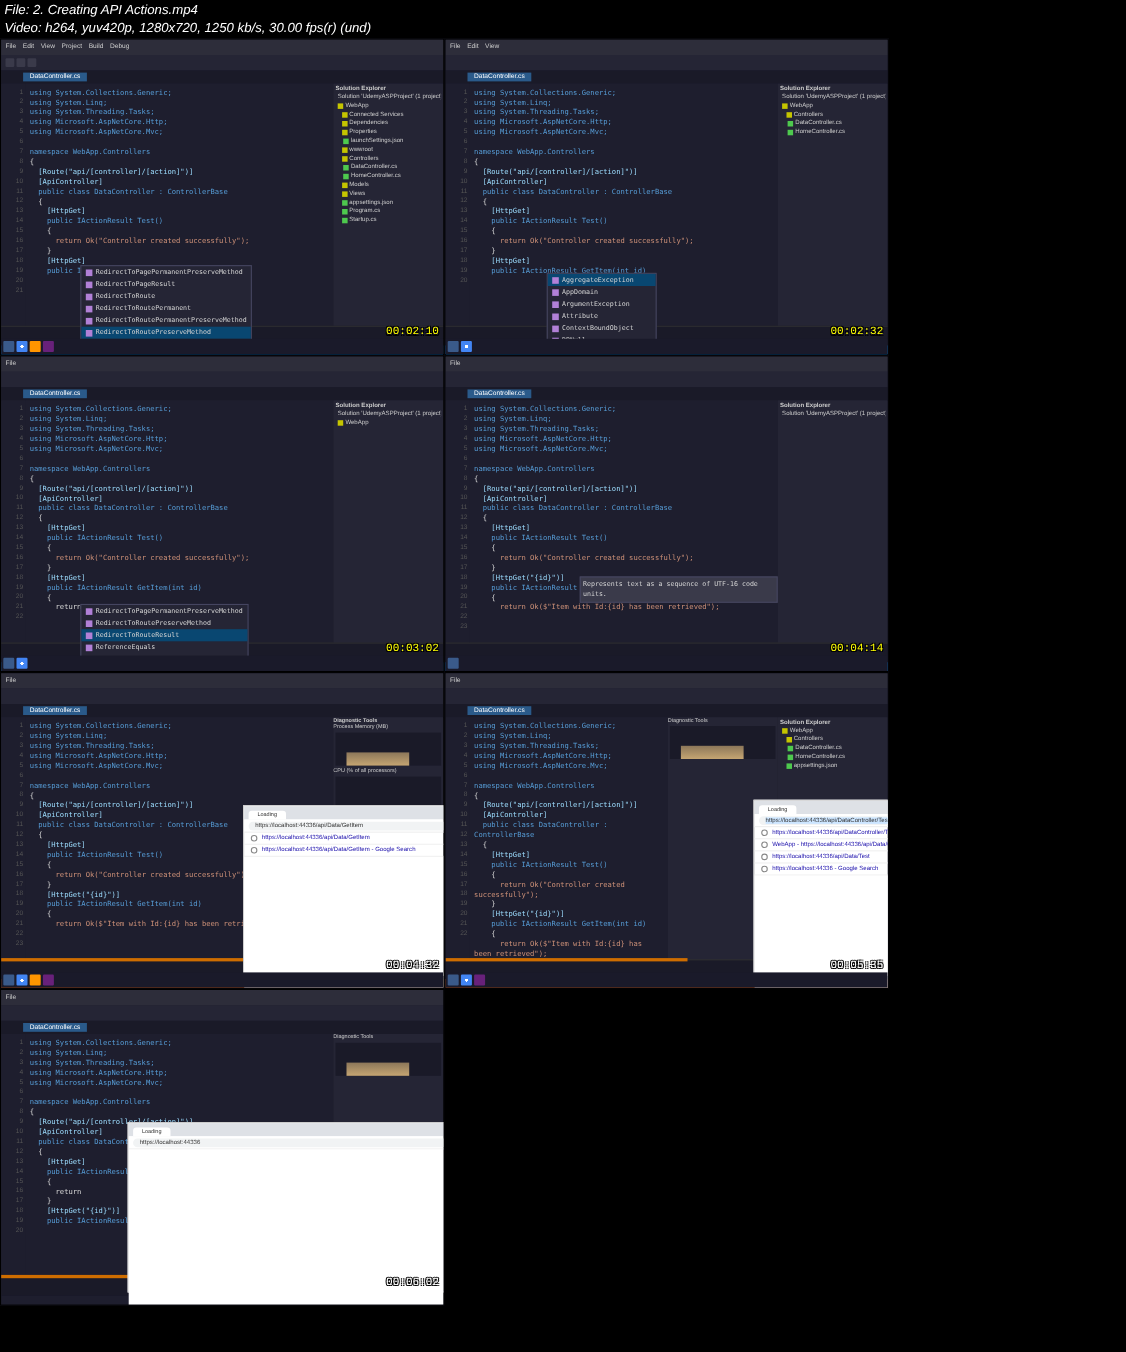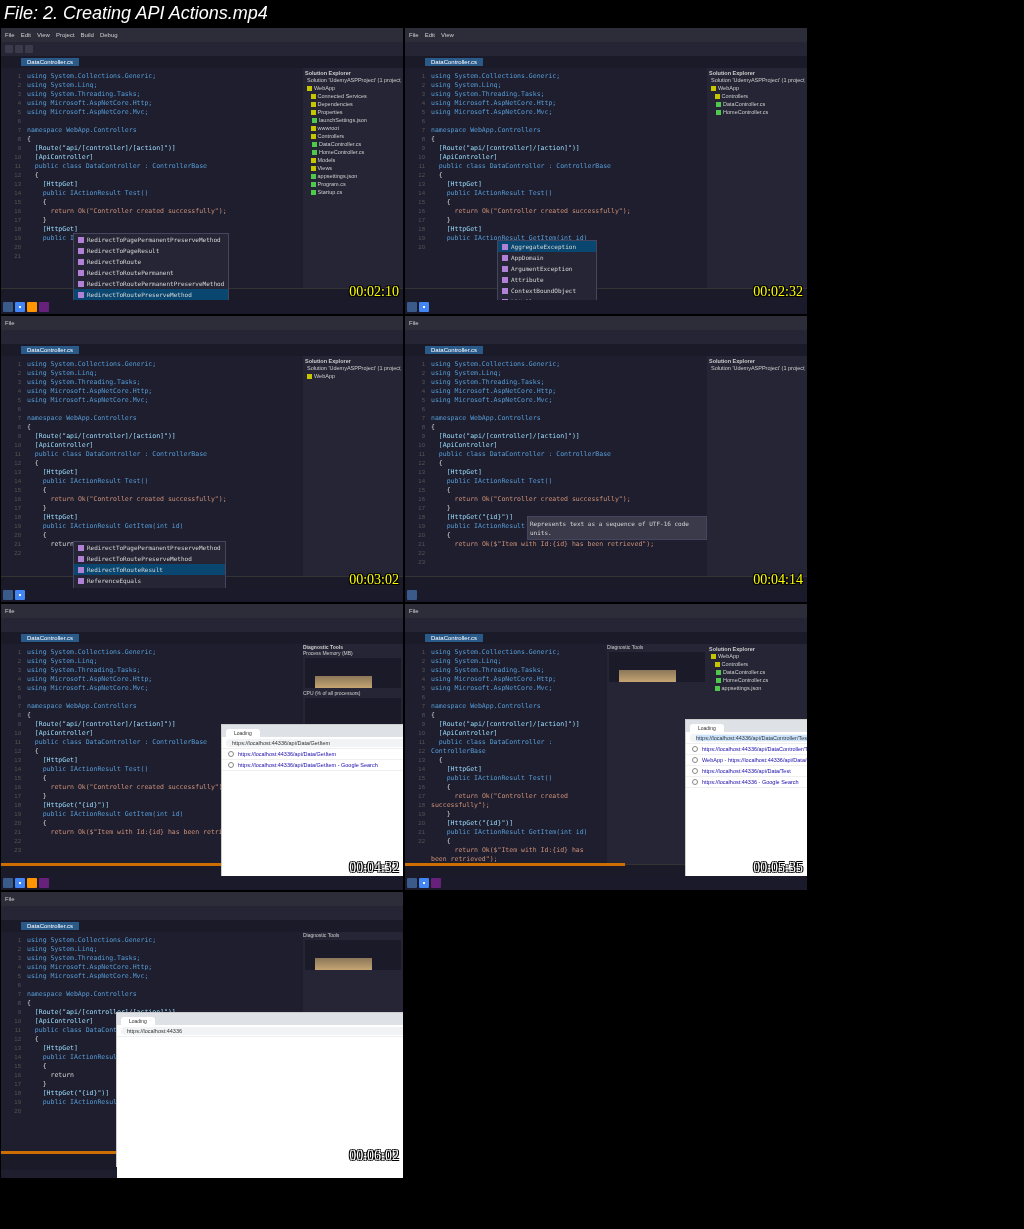--- a/index.html
+++ b/index.html
@@ -4,21 +4,21 @@
 <style>
 * { margin: 0; padding: 0; box-sizing: border-box; }
 body {
   background: #000;
   width: 1024px;
   font-family: Arial, sans-serif;
   color: #fff;
 }
 .header-text {
   font-style: italic;
-  font-size: 18px;
+  font-size: 12px;
   line-height: 1.3;
   padding: 2px 4px;
   color: #fff;
 }
 .grid {
   display: flex;
   flex-wrap: wrap;
   width: 1024px;
 }
 .thumb {
@@ -166,22 +166,22 @@
   border-radius: 1px;
 }
 .taskbar .tb-icon.chrome { background: radial-gradient(circle, #fff 20%, #4285f4 20%); }
 .taskbar .tb-icon.vs { background: #68217a; }
 .taskbar .tb-icon.ff { background: #ff9500; }
 .timestamp {
   position: absolute;
   bottom: 14px;
   right: 4px;
   color: #fff;
-  font-size: 14px;
-  font-family: Liberation Serif, serif;
+  font-size: 10px;
+  font-family: Liberation Mono, monospace;
   text-shadow: 1px 1px 0 #000, -1px -1px 0 #000, 1px -1px 0 #000, -1px 1px 0 #000;
   z-index: 10;
 }
 .timestamp.yellow { color: #ffff00; }
 .browser-overlay {
   position: absolute;
   background: #fff;
   border: 1px solid #ccc;
   font-size: 6px;
   color: #333;
@@ -260,20 +260,21 @@
   bottom: 24px;
   left: 0;
   width: 220px;
 }
 </style>
 </head>
 <body>
 
 <div class="header-text">
   <div>File: 2. Creating API Actions.mp4</div>
+  <div>Video: h264, yuv420p, 1280x720, 1250 kb/s, 30.00 fps(r) (und)</div>
 </div>
 
 <div class="grid">
 
   <div class="thumb">
     <div class="vs-titlebar">
       <span class="menu-item">File</span>
       <span class="menu-item">Edit</span>
       <span class="menu-item">View</span>
       <span class="menu-item">Project</span>

